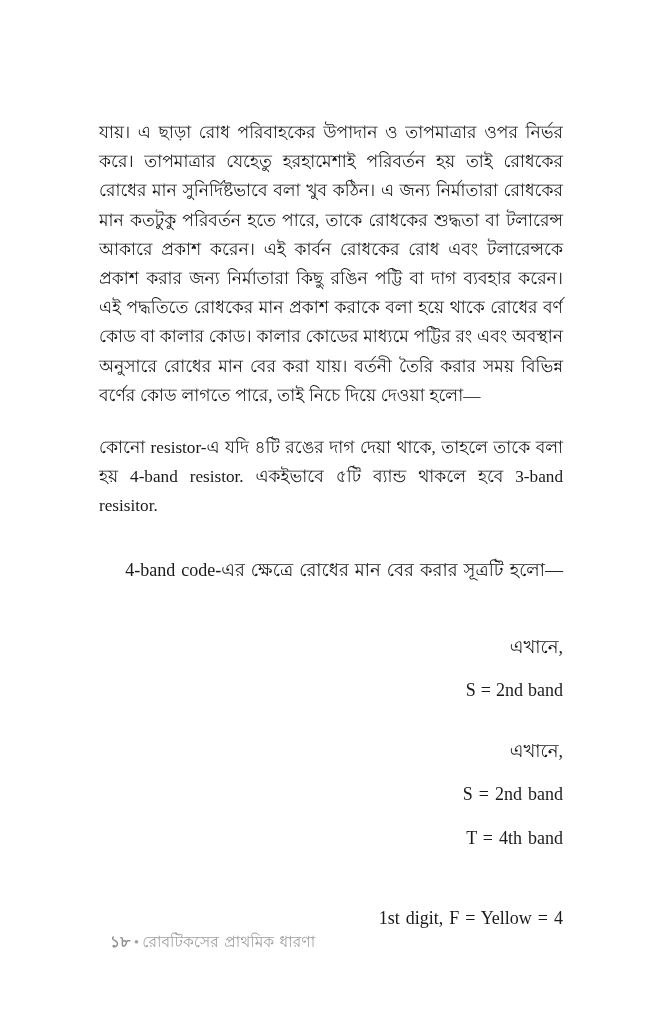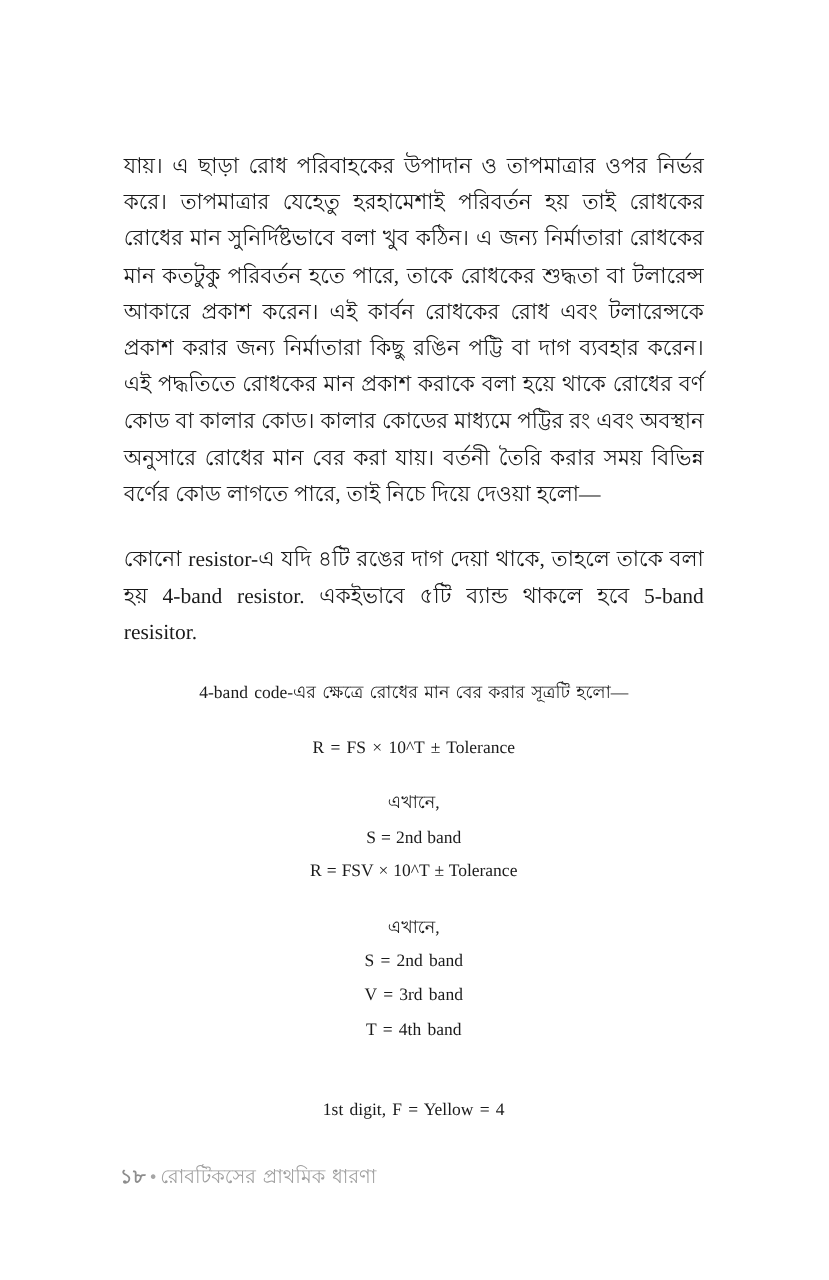--- a/index.html
+++ b/index.html
@@ -34,31 +34,32 @@
     word-spacing: 0.5px;
     hyphens: none;
   }
 
   .gap-para { height: 23px; }
   .gap-sm { height: 17px; }
   .gap-md { height: 20px; }
 
   
   .line {
-    font-size: 14px;
+    font-size: 18px;
     line-height: 27.4px;
-    text-align: center;
+    text-align: right;
     white-space: nowrap;
     word-spacing: 1.5px;
+    margin-top: 16px;
   }
   .line.tight { word-spacing: 0.5px; }
 
   .footer {
     position: absolute;
-    left: 96px;
+    left: 110px;
     top: 932px;
     width: 464px;
     font-size: 15.5px;
     line-height: 20px;
     color: #9a9a9a;
     white-space: nowrap;
   }
   .footer .pg {
     color: #8d8d8d;
     font-weight: 700;
@@ -77,45 +78,42 @@
 <body>
 
 <div class="page">
 
   <div class="content">
 
     <p class="para">যায়। এ ছাড়া রোধ পরিবাহকের উপাদান ও তাপমাত্রার ওপর নির্ভর করে। তাপমাত্রার যেহেতু হরহামেশাই পরিবর্তন হয় তাই রোধকের রোধের মান সুনির্দিষ্টভাবে বলা খুব কঠিন। এ জন্য নির্মাতারা রোধকের মান কতটুকু পরিবর্তন হতে পারে, তাকে রোধকের শুদ্ধতা বা টলারেন্স আকারে প্রকাশ করেন। এই কার্বন রোধকের রোধ এবং টলারেন্সকে প্রকাশ করার জন্য নির্মাতারা কিছু রঙিন পট্টি বা দাগ ব্যবহার করেন। এই পদ্ধতিতে রোধকের মান প্রকাশ করাকে বলা হয়ে থাকে রোধের বর্ণ কোড বা কালার কোড। কালার কোডের মাধ্যমে পট্টির রং এবং অবস্থান অনুসারে রোধের মান বের করা যায়। বর্তনী তৈরি করার সময় বিভিন্ন বর্ণের কোড লাগতে পারে, তাই নিচে দিয়ে দেওয়া হলো—</p>
 
     <div class="gap-para"></div>
 
-    <p class="para">কোনো resistor-এ যদি ৪টি রঙের দাগ দেয়া থাকে, তাহলে তাকে বলা হয় 4-band resistor. একইভাবে ৫টি ব্যান্ড থাকলে হবে 5-band resisitor.</p>
+    <p class="para">কোনো resistor-এ যদি ৪টি রঙের দাগ দেয়া থাকে, তাহলে তাকে বলা হয় 4-band resistor. একইভাবে ৫টি ব্যান্ড থাকলে হবে 3-band resisitor.</p>
 
     <div class="gap-md"></div>
 
     <div class="line">4-band code-এর ক্ষেত্রে রোধের মান বের করার সূত্রটি হলো—</div>
 
     <div class="gap-sm"></div>
 
-    <div class="line">R = FS × 10^T ± Tolerance</div>
 
     <div class="gap-sm"></div>
 
     <div class="line">এখানে,</div>
 
     <div class="line tight">S = 2nd band</div>
 
 
-    <div class="line tight">R = FSV × 10^T ± Tolerance</div>
 
     <div class="gap-sm"></div>
 
     <div class="line">এখানে,</div>
 
     <div class="line">S = 2nd band</div>
-    <div class="line">V = 3rd band</div>
     <div class="line">T = 4th band</div>
 
     <div class="gap-md"></div>
 
 
     <div class="gap-sm"></div>
 
     <div class="line">1st digit, F = Yellow = 4</div>
 
   </div>

